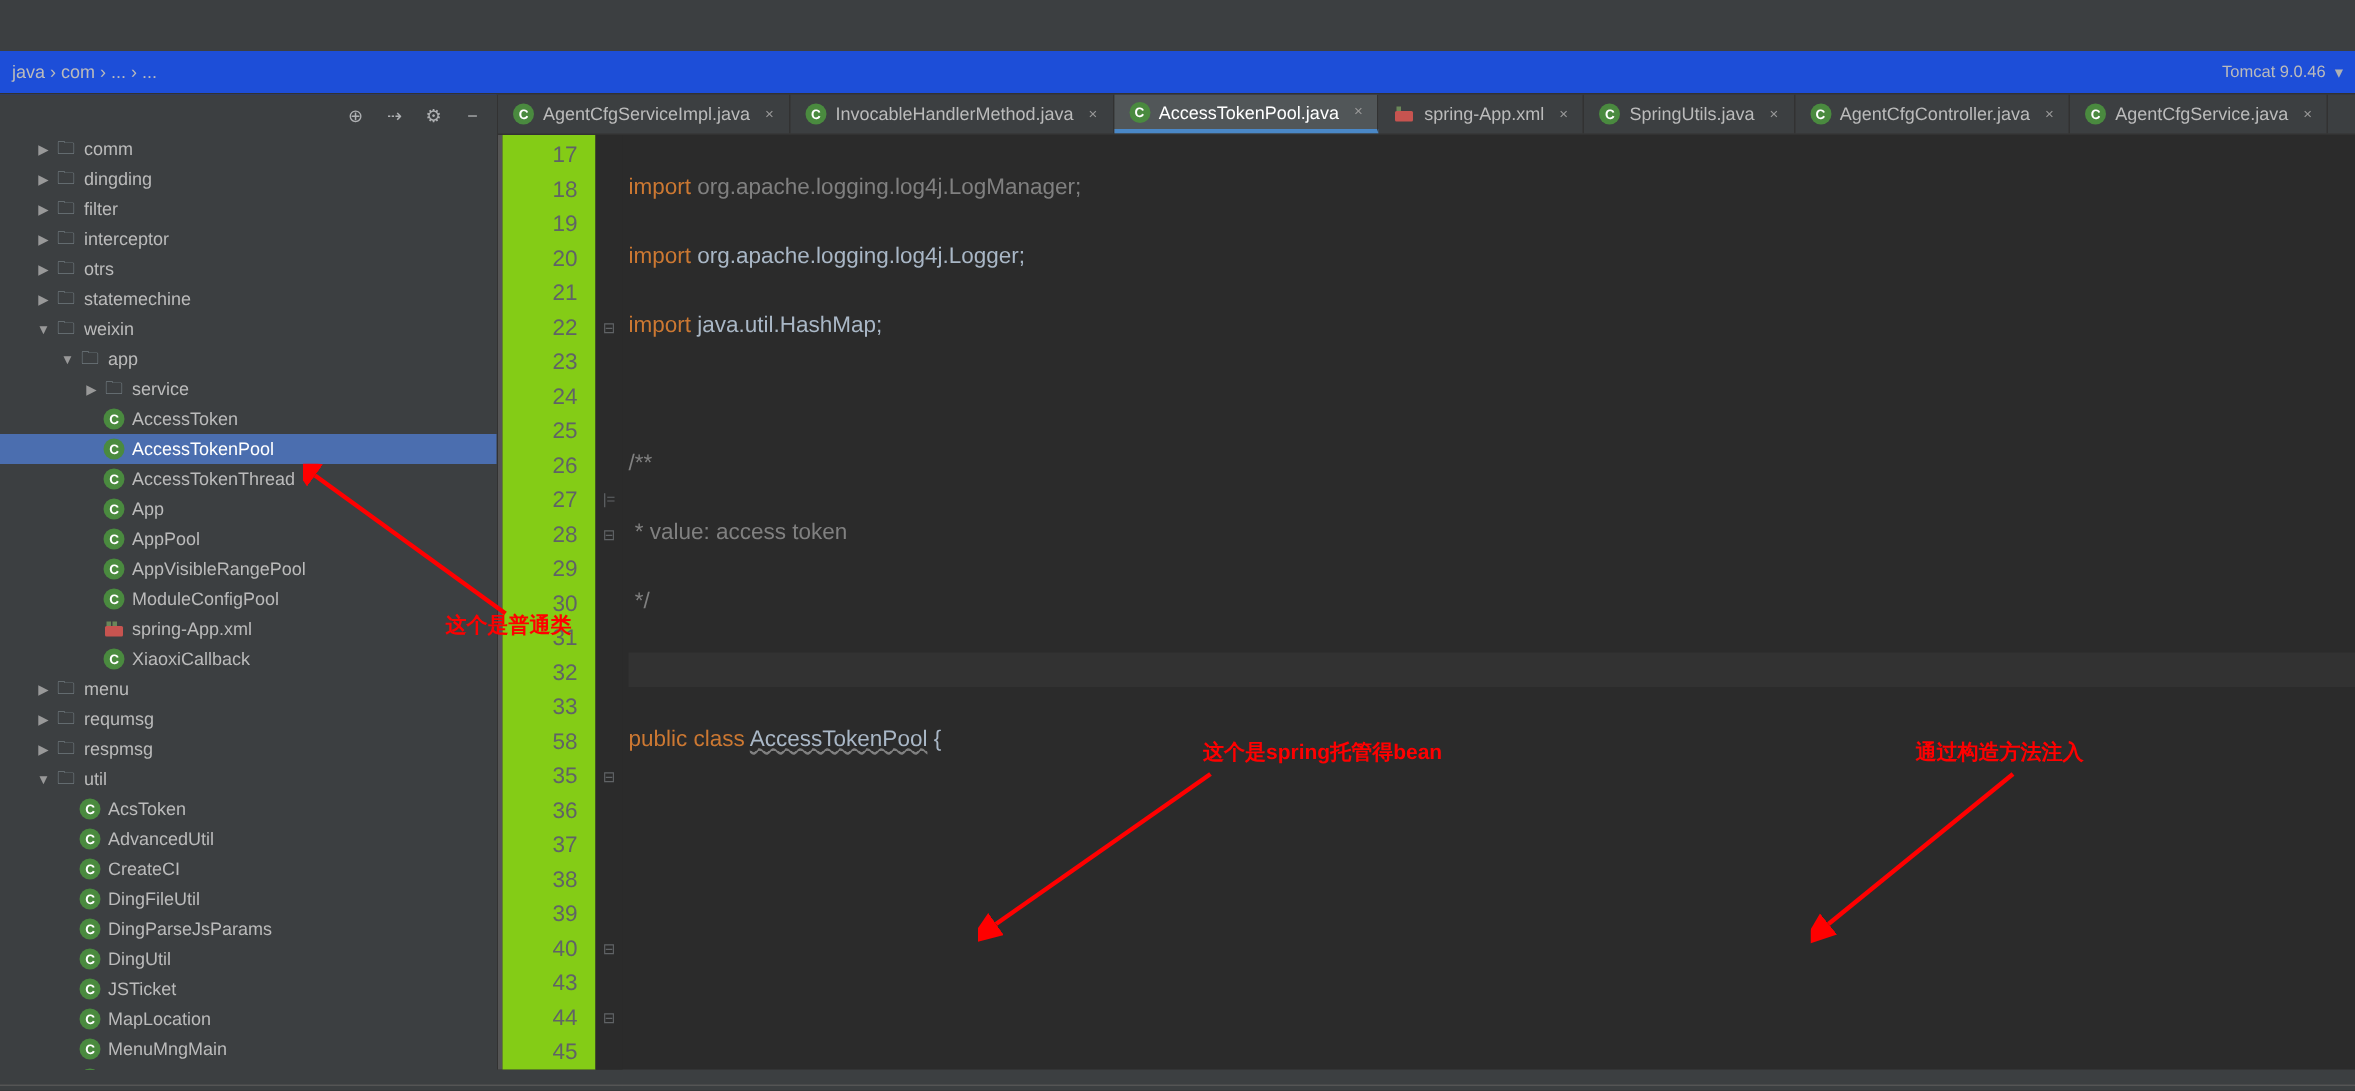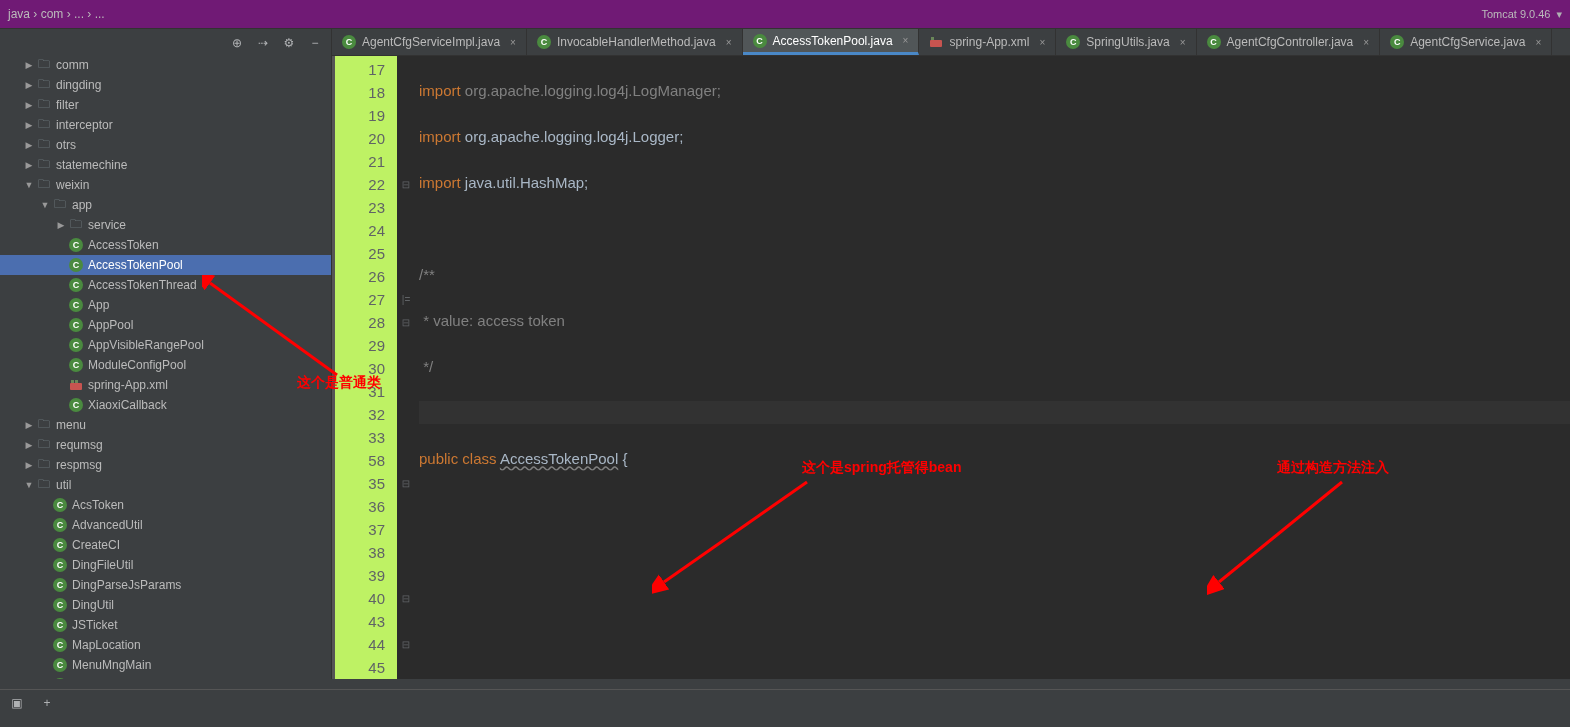--- a/index.html
+++ b/index.html
@@ -1,18 +1,18 @@
 <!DOCTYPE html>
 <html><head>
 <meta charset="utf-8">
 <style>
 * { margin: 0; padding: 0; box-sizing: border-box; font-family: 'Segoe UI', Arial, sans-serif; }
 body { background: #3c3f41; color: #bbb; font-size: 12px; width: 1570px; height: 727px; overflow: hidden; }
 
-.top-bar { height: 29px; background: #701a75; border-bottom: 1px solid #323232; display: flex; align-items: center; padding: 0 8px; }
+.top-bar { height: 29px; background: #1d4ed8; border-bottom: 1px solid #323232; display: flex; align-items: center; padding: 0 8px; margin-top: 34px; }
 .breadcrumb { color: #bbb; font-size: 12px; }
 .top-right { margin-left: auto; display: flex; align-items: center; gap: 6px; font-size: 11px; text-align: right; }
 .tool-icon { width: 16px; height: 16px; display: flex; align-items: center; justify-content: center; color: #afb1b3; cursor: pointer; }
 
 .main { display: flex; height: 650px; }
 
 .sidebar { width: 332px; background: #3c3f41; border-right: 1px solid #323232; overflow-y: auto; padding-top: 2px; }
 .tree-item { display: flex; align-items: center; height: 20px; padding-left: 0; cursor: pointer; white-space: nowrap; }
 .tree-item.selected { background: #4b6eaf; color: #fff; }
 .tree-arrow { width: 10px; text-align: center; color: #999; font-size: 9px; margin-right: 2px; }
@@ -22,21 +22,21 @@
 .tree-label { font-size: 12px; color: #bbb; }
 .tree-item.selected .tree-label { color: #fff; }
 
 .editor-area { flex: 1; display: flex; flex-direction: column; background: #2b2b2b; position: relative; }
 .tabs { display: flex; background: #3c3f41; height: 27px; border-bottom: 1px solid #323232; overflow: hidden; }
 .tab { display: flex; align-items: center; padding: 0 10px; gap: 6px; font-size: 12px; color: #bbb; border-right: 1px solid #323232; cursor: pointer; white-space: nowrap; }
 .tab.active { background: #515658; border-bottom: 3px solid #4a88c7; color: #fff; }
 .tab-close { color: #999; font-size: 10px; margin-left: 4px; }
 
 .editor { flex: 1; display: flex; position: relative; overflow: auto; }
-.gutter { width: 62px; background: #bef264; text-align: right; padding-right: 12px; font-family: 'Consolas', monospace; font-size: 15px; color: #606366; line-height: 23px; padding-top: 2px; }
+.gutter { width: 62px; background: #84cc16; text-align: right; padding-right: 12px; font-family: 'Consolas', monospace; font-size: 15px; color: #606366; line-height: 23px; padding-top: 2px; }
 .gutter .line-num { height: 23px; }
 .fold-col { width: 18px; background: #2b2b2b; padding-top: 2px; }
 .fold-col .fold { height: 23px; display: flex; align-items: center; justify-content: center; color: #606366; font-size: 10px; }
 
 .code { flex: 1; font-family: 'Consolas', 'Courier New', monospace; font-size: 15px; line-height: 23px; padding-top: 0; padding-left: 4px; white-space: pre; color: #a9b7c6; }
 .code .line { height: 23px; }
 .kw { color: #cc7832; }
 .com { color: #808080; }
 
 .annotation { position: absolute; color: #ff0000; font-size: 14px; font-weight: bold; pointer-events: none; font-family: 'Microsoft YaHei', sans-serif; z-index: 10; }

